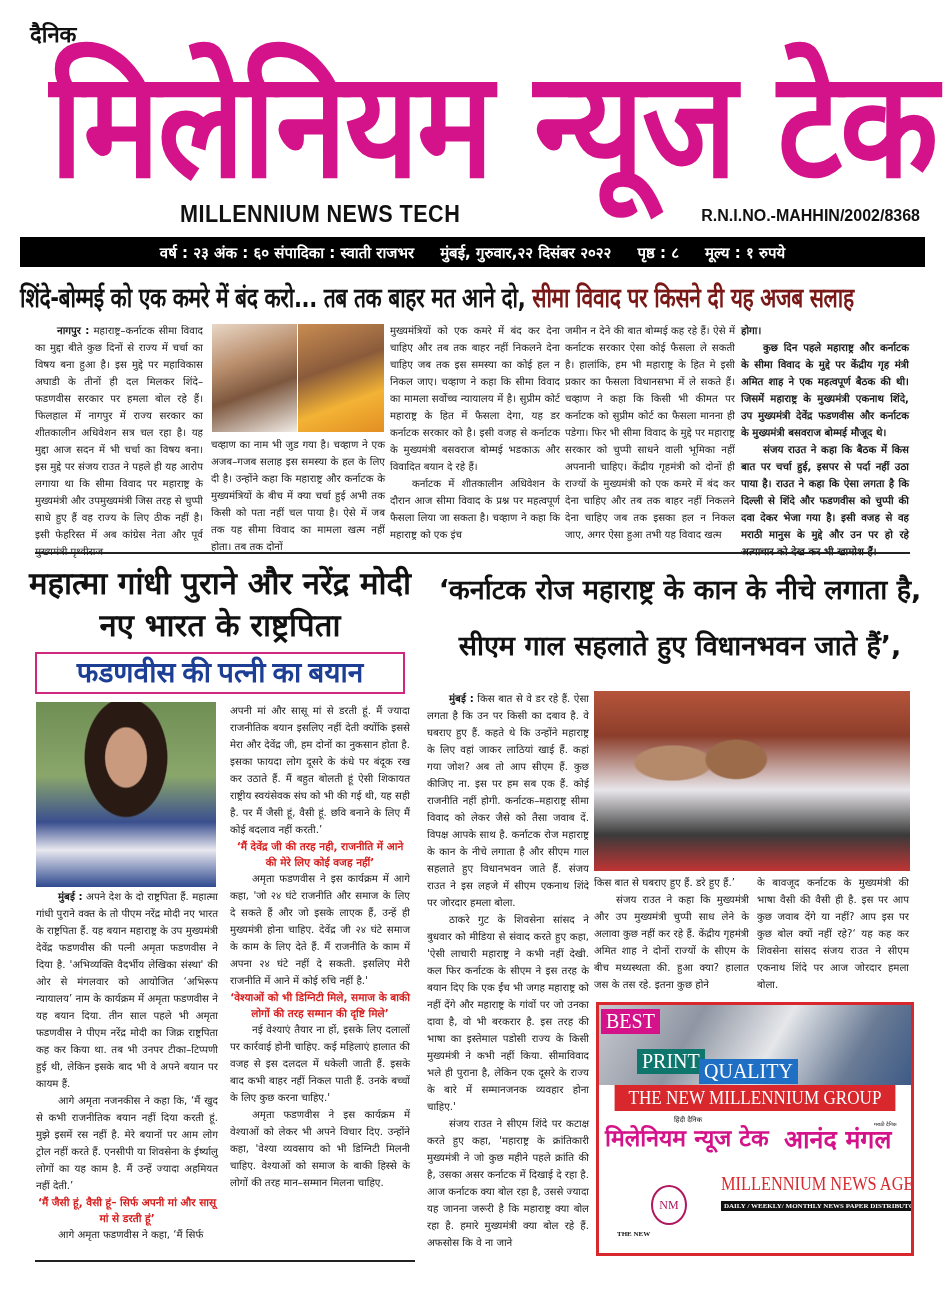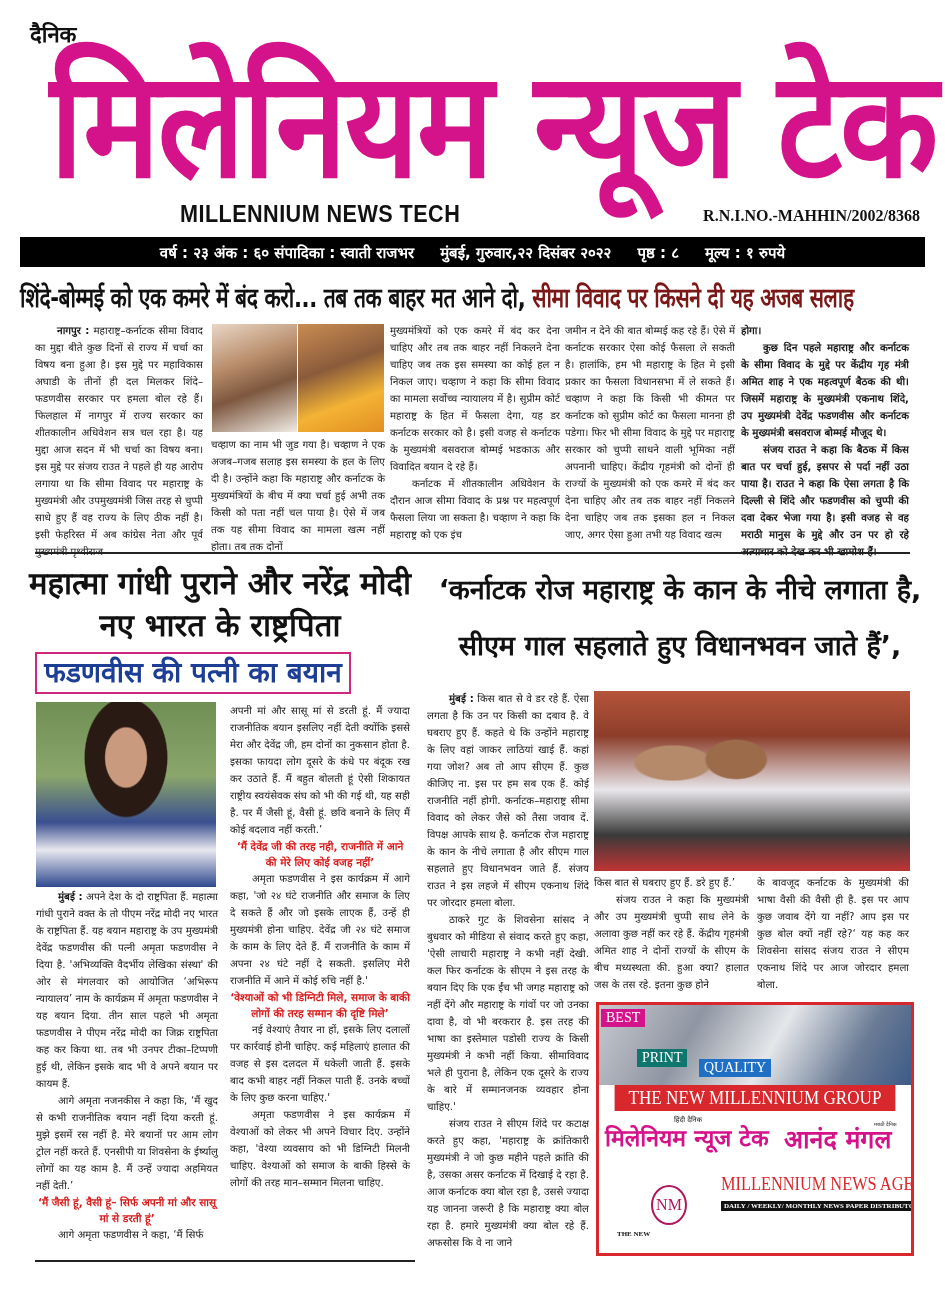--- a/index.html
+++ b/index.html
@@ -5,21 +5,21 @@
   * { box-sizing: border-box; margin: 0; padding: 0; }
   html, body { width: 945px; height: 1296px; background: #ffffff; overflow: hidden; }
   body { font-family: "DejaVu Sans", sans-serif; color: #111; position: relative; }
 
   .abs { position: absolute; }
 
   
   .dainik { left: 30px; top: 18px; font-size: 22px; font-weight: bold; color: #111; }
   .title-hi { left: 50px; top: 40px; width: 830px; height: 170px; font-size: 128px; line-height: 170px; font-weight: bold; color: #d4138a; letter-spacing: -2px; text-align: center; font-family: "DejaVu Sans", sans-serif; transform: scaleY(1.15); white-space: nowrap; }
   .title-en { left: 180px; top: 200px; font-size: 24px; font-weight: bold; font-family: "Liberation Sans", sans-serif; transform: scaleX(0.9); transform-origin: left; letter-spacing: 0.5px; }
-  .rni { left: 620px; top: 207px; width: 300px; text-align: right; font-size: 16px; font-family: Liberation Serif, serif; font-weight: bold; }
+  .rni { left: 620px; top: 207px; width: 300px; text-align: right; font-size: 16px; font-family: Liberation Sans, sans-serif; font-weight: bold; }
 
   .infobar { left: 20px; top: 237px; width: 905px; height: 30px; background: #000; color: #fff; font-size: 15px; font-weight: bold; display: flex; align-items: center; justify-content: center; gap: 26px; white-space: nowrap; }
 
   .banner-hl { left: 20px; top: 276px; width: 905px; height: 44px; font-size: 27px; font-weight: bold; line-height: 44px; white-space: nowrap; transform: scaleX(0.78); transform-origin: left; letter-spacing: -0.5px; }
   .banner-hl .red { color: #7a1717; }
 
   
   .col { font-size: 10.2px; line-height: 17px; text-align: justify; color: #1a1a1a; }
   .col p { margin: 0; }
   .col .ind { text-indent: 22px; }
@@ -35,24 +35,24 @@
   .sub-box { border: 2px solid #d0287f; color: #1c3e94; font-weight: bold; text-align: center; }
 
   .quote-red { color: #d71e1e; font-weight: bold; text-align: center; font-size: 10.5px; line-height: 16px; }
 
   .ph-amruta { background: radial-gradient(ellipse at 50% 30%, #c99a7d 0 16%, #2a1a14 17% 32%, transparent 33%), linear-gradient(180deg, #6f8f55 0%, #8aa66b 40%, #3a4f8f 65%, #e8e8f0 80%, #2f4a8f 100%); }
   .ph-raut { background: radial-gradient(ellipse at 45% 38%, #9b6b4a 0 12%, transparent 13%), radial-gradient(ellipse at 25% 40%, #b48a6b 0 11%, transparent 12%), linear-gradient(180deg, #b5543a 0%, #8c3e2b 25%, #e8e6ea 55%, #3a3a3a 80%, #c03434 100%); }
 
   
   .ad { left: 596px; top: 1002px; width: 318px; height: 254px; border: 3px solid #d8282d; background: #fff; overflow: hidden; }
   .ad-top { position: absolute; left: 0; top: 0; width: 100%; height: 80px; background: linear-gradient(120deg, #c7c9cf 0%, #8f96a3 30%, #e5e7ea 55%, #6a7b95 80%, #3d5a86 100%); }
-  .tag { position: absolute; color: #fff; font-family: "Liberation Serif", serif; font-size: 14px; padding: 1px 5px; }
+  .tag { position: absolute; color: #fff; font-family: "Liberation Serif", serif; font-size: 20px; padding: 1px 5px; }
   .ad-group { position: absolute; left: 0; top: 80px; width: 100%; height: 26px; background: #d8282d; color: #fff; font-family: "Liberation Serif", serif; font-size: 19px; line-height: 26px; text-align: center; transform: scaleX(0.9); }
   .ad-pink { color: #d4138a; font-weight: bold; }
-  .ad-logo { position: absolute; left: 52px; top: 180px; width: 36px; height: 40px; border: 2px solid #b0175e; border-radius: 50%; color: #b0175e; font-size: 16px; text-align: center; line-height: 36px; font-family: "Liberation Serif", serif; }
+  .ad-logo { position: absolute; left: 52px; top: 180px; width: 36px; height: 40px; border: 2px solid #b0175e; border-radius: 50%; color: #b0175e; font-size: 12px; text-align: center; line-height: 36px; font-family: "Liberation Serif", serif; }
 </style>
 </head>
 <body>
 
 <div class="abs dainik">दैनिक</div>
 <div class="abs title-hi">मिलेनियम न्यूज टेक</div>
 <div class="abs title-en">MILLENNIUM NEWS TECH</div>
 <div class="abs rni">R.N.I.NO.-MAHHIN/2002/8368</div>
 
 <div class="abs infobar">
@@ -89,21 +89,21 @@
 
 <div class="abs col" style="left:741px; top:322px; width:168px;font-weight:bold;">
   <p>होगा।</p>
   <p class="ind">कुछ दिन पहले महाराष्ट्र और कर्नाटक के सीमा विवाद के मुद्दे पर केंद्रीय गृह मंत्री अमित शाह ने एक महत्वपूर्ण बैठक की थी। जिसमें महाराष्ट्र के मुख्यमंत्री एकनाथ शिंदे, उप मुख्यमंत्री देवेंद्र फडणवीस और कर्नाटक के मुख्यमंत्री बसवराज बोम्मई मौजूद थे।</p>
   <p class="ind">संजय राउत ने कहा कि बैठक में किस बात पर चर्चा हुई, इसपर से पर्दा नहीं उठा पाया है। राउत ने कहा कि ऐसा लगता है कि दिल्ली से शिंदे और फडणवीस को चुप्पी की दवा देकर भेजा गया है। इसी वजह से वह मराठी मानुस के मुद्दे और उन पर हो रहे अत्याचार को देख कर भी खामोश हैं।</p>
 </div>
 
 <div class="abs rule" style="left:35px; top:552px; width:875px;"></div>
 
 <div class="abs hl2" style="left:20px; top:562px; width:400px; font-size:31px; line-height:42px;">महात्मा गांधी पुराने और नरेंद्र मोदी नए भारत के राष्ट्रपिता</div>
-<div class="abs sub-box" style="left:35px; top:652px; width:316px; height:42px; font-size:28px; line-height:38px;">फडणवीस की पत्नी का बयान</div>
+<div class="abs sub-box" style="left:35px; top:652px; width:370px; height:42px; font-size:28px; line-height:38px;font-family:Liberation Serif, serif;">फडणवीस की पत्नी का बयान</div>
 
 <div class="abs photo ph-amruta" style="left:36px; top:702px; width:180px; height:185px;"></div>
 
 <div class="abs col" style="left:36px; top:888px; width:182px;">
   <p class="ind"><span class="dateline">मुंबई :</span> <span>अपने देश के दो राष्ट्रपिता हैं. महात्मा गांधी पुराने वक्त के तो पीएम नरेंद्र मोदी नए भारत के राष्ट्रपिता हैं. यह बयान महाराष्ट्र के उप मुख्यमंत्री देवेंद्र फडणवीस की पत्नी अमृता फडणवीस ने दिया है. 'अभिव्यक्ति वैदर्भीय लेखिका संस्था' की ओर से मंगलवार को आयोजित ‘अभिरूप न्यायालय’ नाम के कार्यक्रम में अमृता फडणवीस ने यह बयान दिया. तीन साल पहले भी अमृता फडणवीस ने पीएम नरेंद्र मोदी का जिक्र राष्ट्रपिता कह कर किया था. तब भी उनपर टीका–टिप्पणी हुई थी, लेकिन इसके बाद भी वे अपने बयान पर कायम हैं.</span></p>
   <p class="ind">आगे अमृता नजनकीस ने कहा कि, ‘मैं खुद से कभी राजनीतिक बयान नहीं दिया करती हूं. मुझे इसमें रस नहीं है. मेरे बयानों पर आम लोग ट्रोल नहीं करते हैं. एनसीपी या शिवसेना के ईर्ष्यालु लोगों का यह काम है. मैं उन्हें ज्यादा अहमियत नहीं देती.’</p>
   <p class="quote-red">‘मैं जैसी हूं, वैसी हूं– सिर्फ अपनी मां और सासू मां से डरती हूं’</p>
   <p class="ind">आगे अमृता फडणवीस ने कहा, ‘मैं सिर्फ</p>
 </div>
 

